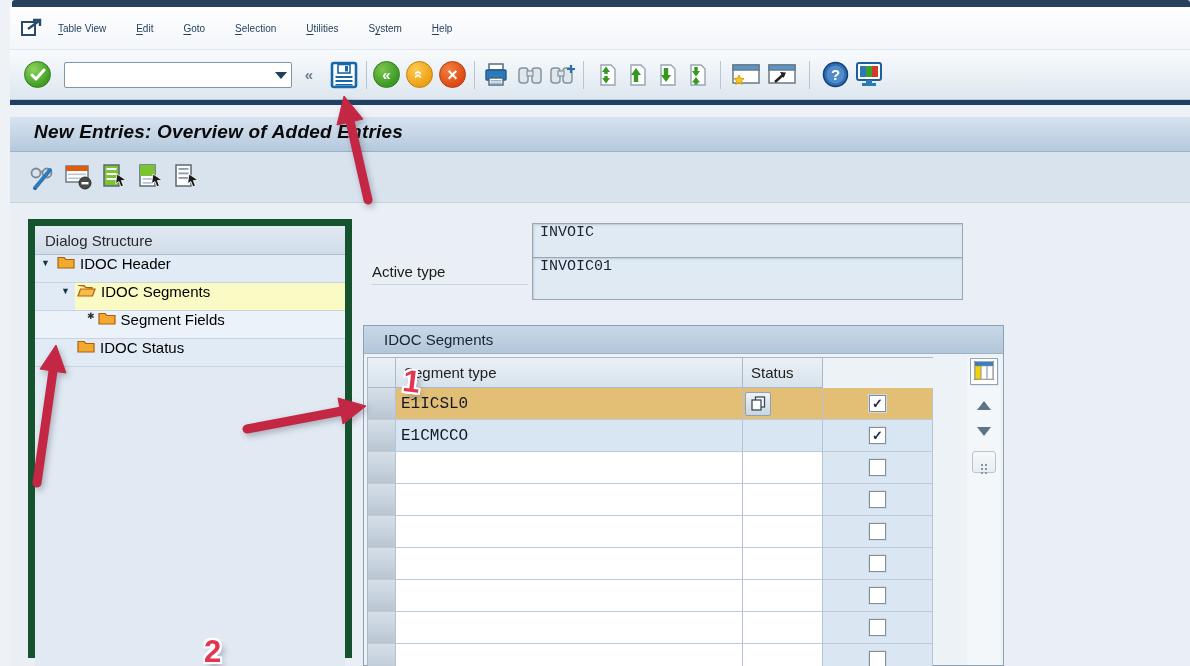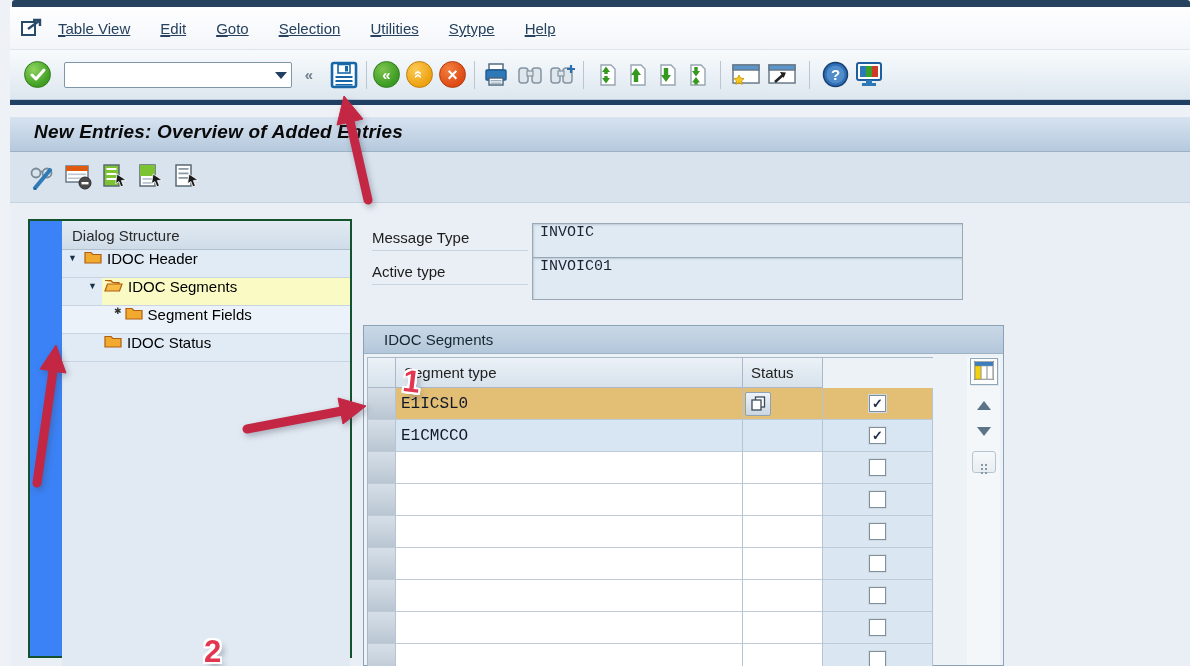--- a/index.html
+++ b/index.html
@@ -6,21 +6,21 @@
   html,body { background:#fff; }
   .screen { position:relative; width:1190px; height:666px; overflow:hidden;
             background:#eef2f7; font-family:"Liberation Sans",sans-serif; }
 
   
   .top-strip { position:absolute; left:12px; top:0; right:0; height:7px; background:#26425f; border-radius:3px 3px 0 0; }
   .menu-bar { position:absolute; left:10px; top:7px; right:0; height:43px;
               background:linear-gradient(#fefefe,#f3f6fa); border-bottom:1px solid #dfe5ec; }
   .menu-ctl { position:absolute; left:10px; top:9px; width:24px; height:24px; display:block; cursor:pointer; }
   .menus { position:absolute; left:48px; top:0; height:43px; display:flex; align-items:center; gap:30px; }
-  .mi { font-size:15px; color:#26425f; cursor:pointer; white-space:nowrap;text-decoration:underline; }
+  .mi { font-size:10px; color:#26425f; cursor:pointer; white-space:nowrap; }
   .mi .u { text-decoration:underline; text-underline-offset:2px; }
 
   .toolbar { position:absolute; left:10px; top:50px; right:0; height:50px; display:flex; align-items:center;
              background:linear-gradient(#f8fbfd,#dde7ef); border-bottom:1px solid #bcc9d6; }
   .tbtn { border:none; background:transparent; padding:0; display:flex; align-items:center; justify-content:center; cursor:pointer; }
   .circ { width:27px; height:27px; border-radius:50%; color:#fff; font-weight:bold;
           display:flex; align-items:center; justify-content:center; }
   .circ-enter { margin-left:14px; background:radial-gradient(circle at 35% 30%,#8ed45e,#3f9e23 70%); border:1px solid #2e7a18; }
   .circ-back  { background:radial-gradient(circle at 35% 30%,#7cc44f,#3a9a22 70%); border:1px solid #2e7a18; }
   .circ-up    { background:radial-gradient(circle at 35% 30%,#fccb55,#eda112 70%); border:1px solid #c07d08; }
@@ -45,21 +45,21 @@
   .title-bar .title { position:absolute; left:24px; top:4px; font-size:19px; font-weight:bold; font-style:italic; color:#090909; letter-spacing:.2px; }
 
   .app-toolbar { position:absolute; left:10px; top:152px; right:0; height:51px; background:#d8e3ed;
                  display:flex; align-items:center; gap:6px; padding-left:18px; border-bottom:1px solid #c6d3de; }
   .app-toolbar .tbtn { width:30px; height:30px; }
 
   .content { position:absolute; left:10px; top:203px; right:0; bottom:0; background:#e9eff5; }
 
   
   .tree-panel { position:absolute; left:18px; top:16px; width:324px; height:439px;
-                background:#3b82f6; border:2px solid #14532d;padding-left:32px; }
+                background:#3b82f6; border:7px solid #14532d; }
   .tree-header { height:29px; line-height:29px; padding-left:10px; font-size:15px; color:#2a2a2a;
                  background:linear-gradient(#e2eaf2,#cfdce8); border-bottom:1px solid #b2c0ce; }
   .tnode { position:relative; height:28px; display:flex; align-items:flex-start; border-bottom:1px solid #c8d4e0;
            font-size:15px; color:#000; cursor:pointer; background:#e1ebf5; }
   .tnode.alt { background:#ecf2f9; }
   .tnode.selected { background:linear-gradient(90deg,#e1ebf5 0 40px,#fafac4 40px); }
   .exp { width:10px; height:10px; margin-right:6px; display:inline-block; }
   .exp:before { content:"\25BC"; font-size:9px; color:#16324a; position:relative; top:-3px; }
   .leafmark { font-size:9px; color:#333; margin-right:3px; }
   .fold { margin-right:5px; display:inline-flex; }
@@ -138,21 +138,21 @@
           <path d="M8 13 L19 5" stroke="#2a4a6a" stroke-width="2.4" fill="none"></path>
           <path d="M13 4 L20 4 L20 10" fill="none" stroke="#2a4a6a" stroke-width="2.4"></path>
         </svg>
     </span>
     <nav class="menus">
       <span class="mi"><span></span><span class="u">T</span><span>able View</span></span>
       <span class="mi"><span></span><span class="u">E</span><span>dit</span></span>
       <span class="mi"><span></span><span class="u">G</span><span>oto</span></span>
       <span class="mi"><span></span><span class="u">S</span><span>election</span></span>
       <span class="mi"><span></span><span class="u">U</span><span>tilities</span></span>
-      <span class="mi"><span>S</span><span class="u">y</span><span>type</span></span>
+      <span class="mi"><span>S</span><span class="u">y</span><span>stem</span></span>
       <span class="mi"><span></span><span class="u">H</span><span>elp</span></span>
     </nav>
   </div>
 
   <div class="toolbar">
     <button class="tbtn circ circ-enter">
       <svg width="16" height="14" viewBox="0 0 16 14">
           <path d="M2 7 L6 11 L14 2" fill="none" stroke="#fff" stroke-width="3" stroke-linecap="round" stroke-linejoin="round"></path>
         </svg>
     </button>
@@ -354,21 +354,20 @@
         <span class="fold">
             <svg width="18" height="14" viewBox="0 0 18 14">
               <path d="M1 2.5 L7 2.5 L8.8 4.5 L17 4.5 L17 13 L1 13 Z" fill="#f2aa2e" stroke="#b05f10" stroke-width="1.2"></path>
             </svg>
           </span>
         <span>IDOC Status</span>
       </div>
       <div class="tree-rest"></div>
     </div>
 
-    <div class="form-label fl1">Message Type</div>
     <div class="form-field ff1">INVOIC</div>
     <div class="form-label fl2">Active type</div>
     <div class="form-field ff2">INVOIC01</div>
 
     <div class="tablebox">
       <div class="tb-title">IDOC Segments</div>
       <div class="grid">
         <div class="hrow">
           <div class="cell c-sel"></div>
           <div class="cell c-seg">Segment type</div>

